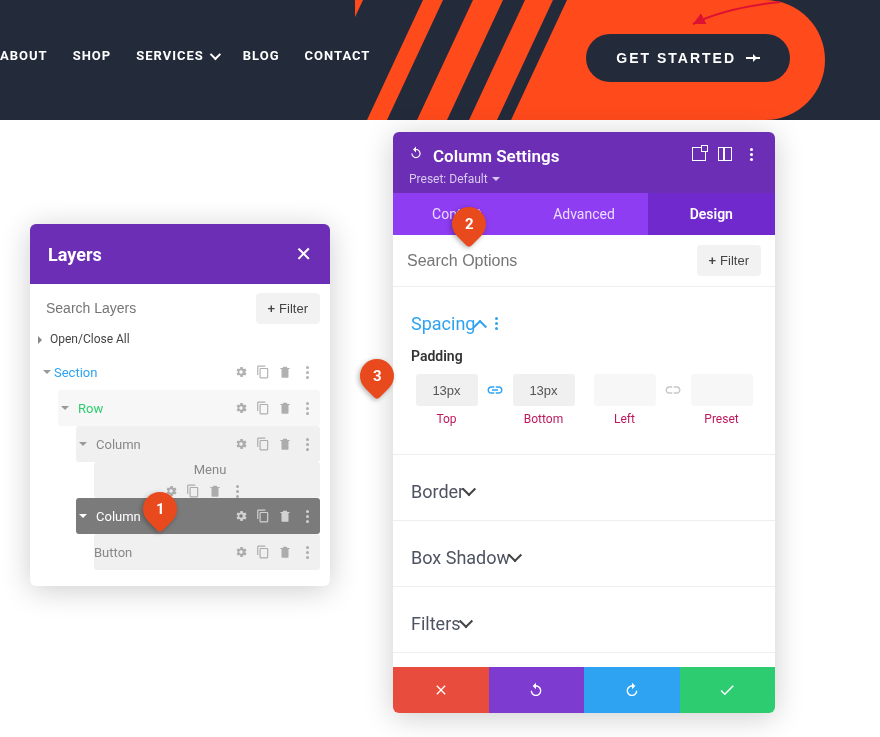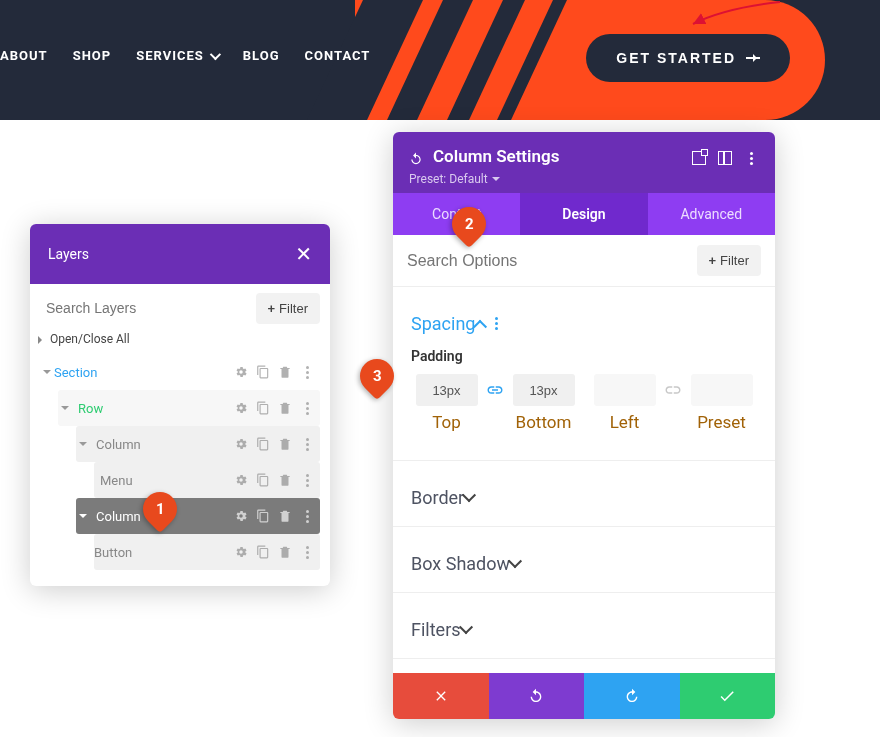--- a/index.html
+++ b/index.html
@@ -14,21 +14,21 @@
   .nav-item { color: #fff; font-size: 13px; font-weight: 700; letter-spacing: 1px; text-transform: uppercase; cursor: pointer; display: flex; align-items: center; gap: 6px; }
   .nav-chev-down { width: 8px; height: 8px; border-right: 2px solid #fff; border-bottom: 2px solid #fff; transform: rotate(45deg) translateY(-2px); }
   .get-started-btn { position: absolute; right: 90px; top: 34px; z-index: 6; background: #232a3a; color: #fff; border: none; padding: 16px 30px; border-radius: 40px; font-size: 14px; font-weight: 700; letter-spacing: 2px; cursor: pointer; display: flex; align-items: center; gap: 10px; }
   .arrow-right-thin { display: inline-block; width: 14px; height: 2px; background: #fff; position: relative; }
   .arrow-right-thin::after { content: ""; position: absolute; right: -1px; top: -3px; border: 4px solid transparent; border-left-color: #fff; }
   .red-arrow { position: absolute; top: 0px; right: 95px; z-index: 10; }
 
   
   .col-panel { position: absolute; left: 393px; top: 132px; width: 382px; border-radius: 6px; box-shadow: 0 4px 30px rgba(0,0,0,0.2); background: #fff; overflow: hidden; }
   .col-header { background: #6b2eb5; color: #fff; padding: 14px 16px 6px 16px; }
-  .col-header-top { display: flex; align-items: flex-end; gap: 10px; }
+  .col-header-top { display: flex; align-items: flex-start; gap: 10px; }
   .col-title { font-size: 17px; font-weight: 600; flex: 1; }
   .hdr-icon { width: 16px; height: 16px; cursor: pointer; display: flex; align-items: center; justify-content: center; }
   .back-arrow { width: 14px; height: 14px; }
   .back-arrow svg { width: 14px; height: 14px; fill: #fff; }
   .preset { font-size: 12px; color: #d9c9ef; margin-top: 6px; cursor: pointer; display: inline-flex; align-items: center; gap: 4px; }
   .caret-down { width: 0; height: 0; border: 4px solid transparent; border-top-color: #d9c9ef; transform: translateY(2px); }
   .hdr-expand { border: 1.5px solid #fff; width: 14px; height: 14px; position: relative; }
   .hdr-expand::after { content: ""; position: absolute; width: 5px; height: 5px; border: 1.5px solid #fff; right: -3px; top: -3px; background: #6b2eb5; }
   .hdr-layout { border: 1.5px solid #fff; width: 14px; height: 14px; position: relative; }
   .hdr-layout::after { content: ""; position: absolute; left: 4px; top: 0; bottom: 0; width: 1.5px; background: #fff; }
@@ -53,35 +53,35 @@
   .sec-more { display: flex; flex-direction: column; gap: 2px; cursor: pointer; }
   .sec-more span { width: 3px; height: 3px; background: #2ea3f2; border-radius: 50%; }
 
   .padding-label { font-size: 14px; font-weight: 600; color: #333; margin: 6px 0 10px 0; }
   .padding-grid { display: flex; gap: 0; margin-bottom: 28px; }
   .pad-col { flex: 1; display: flex; flex-direction: column; align-items: center; gap: 6px; }
   .pad-input { width: 62px; height: 32px; border: none; background: #f0f0f0; border-radius: 3px; text-align: center; font-size: 13px; color: #555; }
   .pad-input.empty { background: #f7f7f7; }
   .pad-link { width: 26px; height: 32px; display: flex; align-items: center; justify-content: center; cursor: pointer; }
   .link-icon svg { width: 18px; height: 18px; }
-  .pad-lbl { font-size: 17px; color: #a16207; text-align: right; }
+  .pad-lbl { font-size: 12px; color: #be185d; text-align: right; }
 
   .divider { height: 1px; background: #eee; margin: 10px -18px; }
 
   .col-footer { display: flex; height: 46px; }
   .ft-btn { flex: 1; display: flex; align-items: center; justify-content: center; cursor: pointer; color: #fff; font-size: 16px; }
   .ft-red { background: #e74c3c; }
   .ft-purple { background: #7e3bd0; }
   .ft-blue { background: #2ea3f2; }
   .ft-green { background: #2ecc71; }
 
   
   .layers-panel { position: absolute; left: 30px; top: 224px; width: 300px; border-radius: 6px; box-shadow: 0 4px 30px rgba(0,0,0,0.2); overflow: hidden; background: #fff; }
   .layers-header { background: #6b2eb5; color: #fff; padding: 18px 18px; display: flex; align-items: center; justify-content: space-between; }
-  .layers-title { font-size: 14px; font-weight: 400; }
+  .layers-title { font-size: 18px; font-weight: 700; }
   .close-x { font-size: 20px; cursor: pointer; }
   .layers-top { padding: 8px 10px 0 10px; display: flex; align-items: center; gap: 6px; }
   .layers-search { flex: 1; border: none; background: transparent; outline: none; font-size: 14px; color: #777; padding: 8px 6px; }
   .open-close { padding: 8px 12px 8px 20px; font-size: 12px; color: #444; position: relative; cursor: pointer; }
   .oc-arrow { position: absolute; left: 8px; top: 12px; width: 0; height: 0; border: 4px solid transparent; border-left-color: #888; }
 
   .tree { padding: 0 10px 16px 10px; }
   .tree-row { display: flex; align-items: center; height: 36px; border-radius: 3px; position: relative; }
   .tree-label { flex: 1; font-size: 13px; cursor: pointer; }
   .tree-toggle { width: 14px; display: flex; justify-content: center; cursor: pointer; }
@@ -91,21 +91,21 @@
   .tool svg { width: 14px; height: 14px; fill: #888; }
   .tool.more-v { flex-direction: column; gap: 2px; }
   .tool.more-v span { width: 3px; height: 3px; background: #888; border-radius: 50%; }
 
   .row-section { background: #fff; }
   .row-section .tree-label { color: #2ea3f2; }
   .row-row { background: #f7f7f7; margin-left: 18px; }
   .row-row .tree-label { color: #2ecc71; padding-left: 6px; }
   .row-col { background: #f0f0f0; margin-left: 36px; }
   .row-col .tree-label { color: #888; padding-left: 6px; }
-  .row-menu { background: #f0f0f0; margin-left: 54px; }
+  .row-menu { background: #f0f0f0; margin-left: 54px; flex-direction: column; }
   .row-menu .tree-label { color: #888; padding-left: 6px; }
   .row-col2 { background: #7b7b7b; margin-left: 36px; border-radius: 3px; }
   .row-col2 .tree-label { color: #fff; padding-left: 6px; }
   .row-col2 .tool svg { fill: #fff; }
   .row-col2 .tool.more-v span { background: #fff; }
   .row-col2 .tri-down { border-top-color: #fff; }
   .row-button { background: #f0f0f0; margin-left: 54px; }
   .row-button .tree-label { color: #888; }
 
   @keyframes none {}
@@ -184,22 +184,22 @@
           <span></span>
         </div>
     </div>
     <div class="preset">
       <span>Preset: Default</span>
         <span class="caret-down"></span>
     </div>
   </div>
   <div class="tabs">
     <div class="tab">Content</div>
+    <div class="tab">Advanced</div>
     <div class="tab active">Design</div>
-    <div class="tab">Advanced</div>
   </div>
   <div class="search-row">
     <input class="search-input" placeholder="Search Options" style="">
     <button class="filter-btn">
         <span style="font-weight:700;">+</span>
         <span>Filter</span>
       </button>
   </div>
   <div class="section-body">
     <div class="sec-head">

